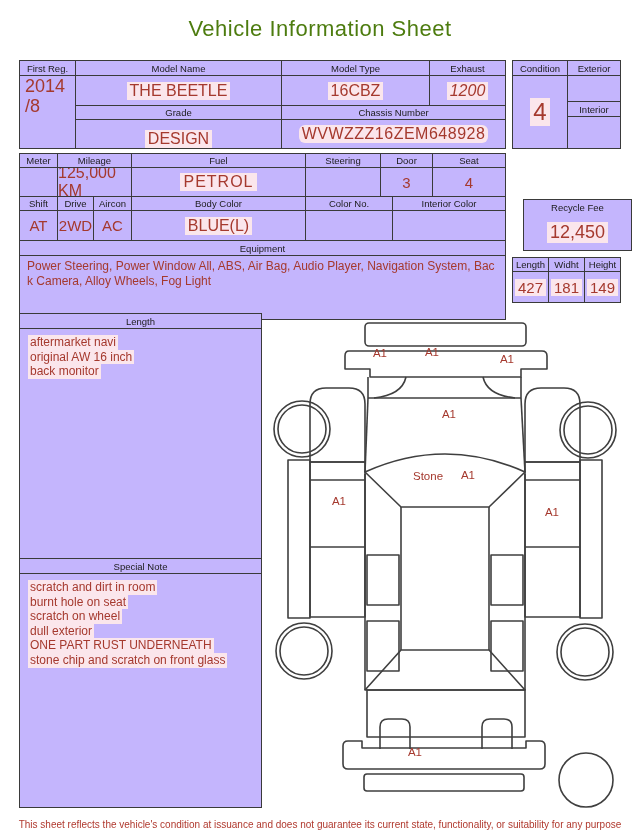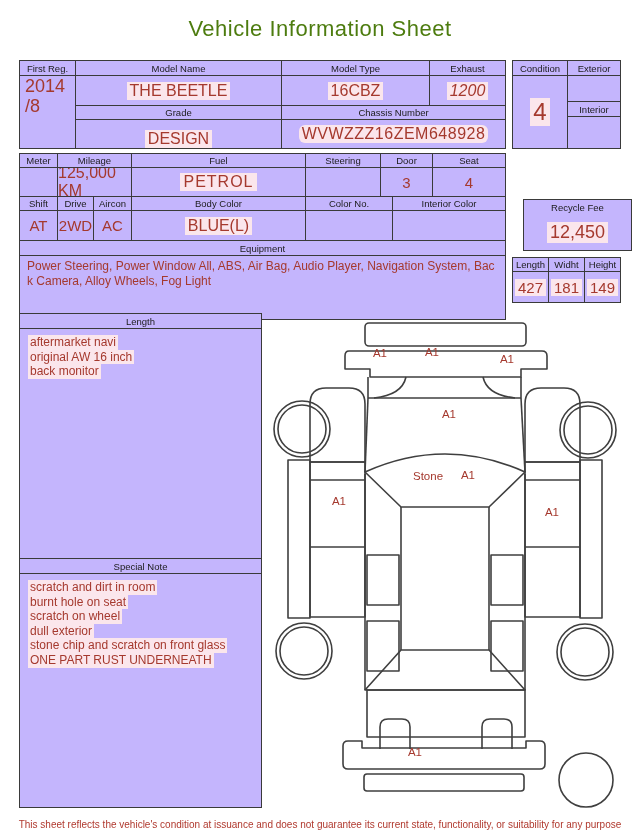--- a/index.html
+++ b/index.html
@@ -174,22 +174,22 @@
       <div>aftermarket navi</div>
       <div>original AW 16 inch</div>
       <div>back monitor</div>
     </div>
     <div class="hdr-row">Special Note</div>
     <div class="note-lines">
       <div>scratch and dirt in room</div>
       <div>burnt hole on seat</div>
       <div>scratch on wheel</div>
       <div>dull exterior</div>
+      <div>ONE PART RUST UNDERNEATH</div>
       <div>stone chip and scratch on front glass</div>
-      <div>ONE PART RUST UNDERNEATH</div>
     </div>
   </div>
 
   <svg style="position:absolute;left:268px;top:312px;" width="372" height="500" viewBox="0 0 372 500">
     <g fill="none" stroke="#3f3f3f" stroke-width="1.6" stroke-linejoin="round">
 
       <rect x="97" y="11" width="161" height="23" rx="4"></rect>
       <path d="M81,39 H274 Q279,39 279,44 V57 H253 V65 H102 V57 H77 V44 Q77,39 81,39 Z"></path>
 
       <path d="M100,65 V86"></path>

